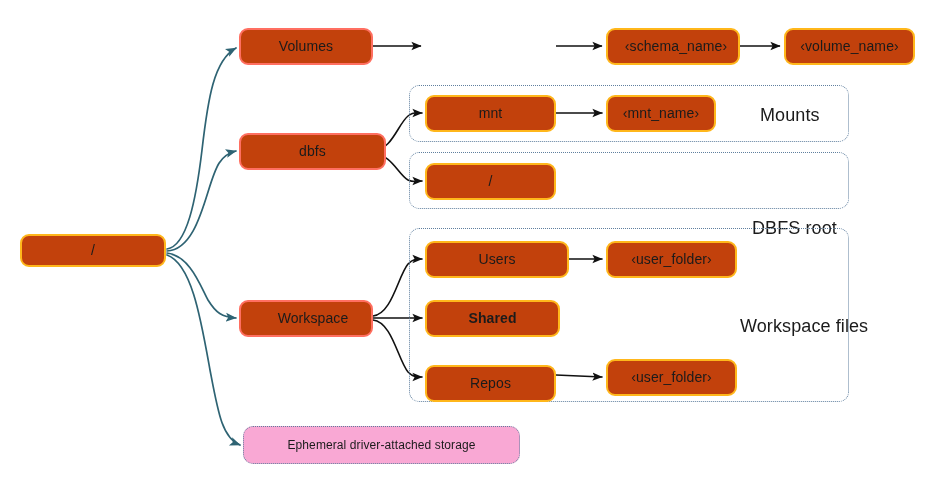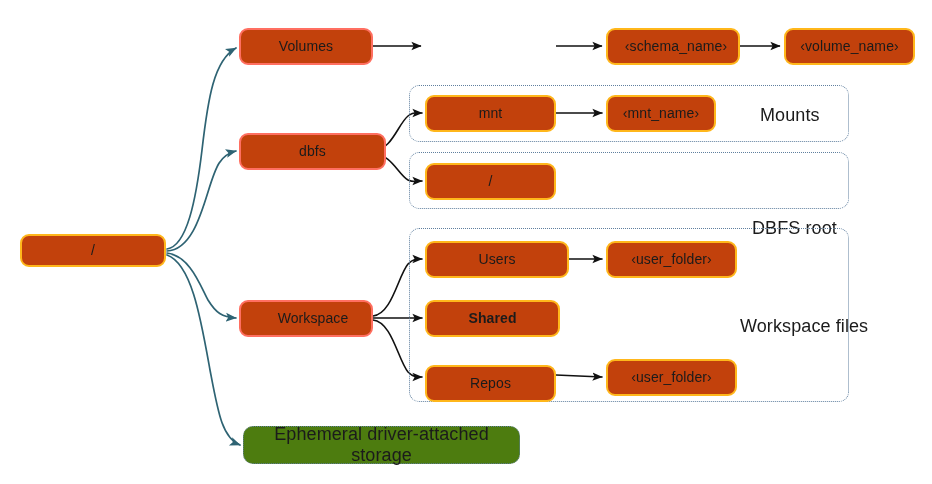--- a/index.html
+++ b/index.html
@@ -60,25 +60,25 @@
     font-size: 18px;
     color: #1b1b1b;
     white-space: nowrap;
     letter-spacing: 0.1px;
   }
   .ghost-box {
     position: absolute;
     box-sizing: border-box;
     border: 1.6px dotted #5f7f9e;
     border-radius: 10px;
-    background: #4d7c0f;
+    background: #f9a8d4;
     display: flex;
     align-items: center;
     justify-content: center;
-    font-size: 18px;
+    font-size: 12px;
     color: #1b1b1b;
     letter-spacing: 0.1px;
     text-align: center;
   }
 </style>
 </head>
 <body>
 
 <div id="diagram-root">
 

